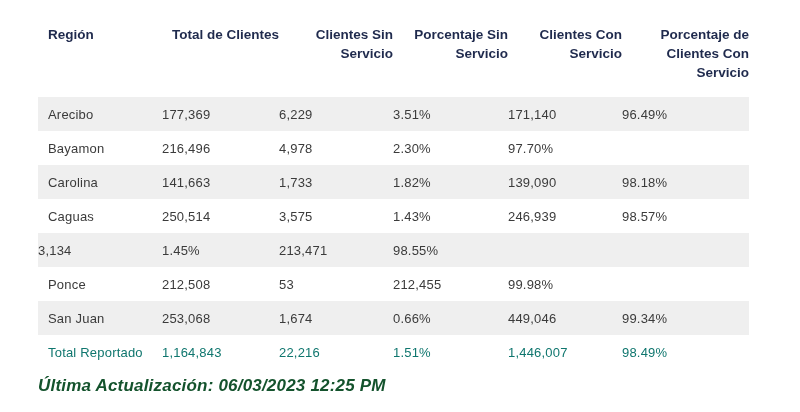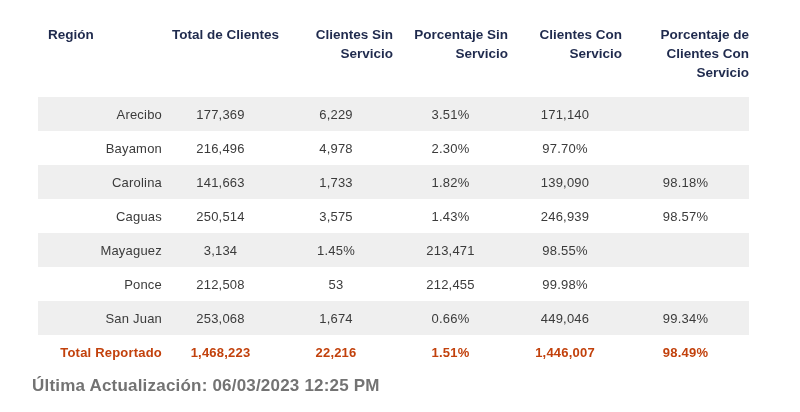--- a/index.html
+++ b/index.html
@@ -44,39 +44,40 @@
   }
   .body-row {
     height: 34px;
     font-size: 13px;
     color: #3B3B3B;
   }
   .body-row.odd {
     background: #EFEFEF;
   }
   .cell {
-    text-align: center;
+    text-align: left;
     letter-spacing: 0.2px;
   }
   .cell.region {
-    text-align: right;
+    text-align: left;
     padding-left: 10px;
   }
   .total-row {
-    font-weight: bold;
-    color: #c2410c;
+    font-weight: normal;
+    color: #0f766e;
   }
   .footer-note {
     position: absolute;
-    left: 32px;
+    left: 38px;
     top: 376px;
     font-size: 17px;
     font-weight: bold;
-    color: #737373;
+    color: #14532d;
     letter-spacing: 0.2px;
+    font-style: italic;
   }
 </style>
 </head>
 <body>
 
 <div class="page">
   <div class="table-wrap">
 
     <div class="grid-row header-row">
       <div class="header-cell first">Región</div>
@@ -91,20 +92,21 @@
 Clientes Con
 Servicio</div>
     </div>
 
     <div class="grid-row body-row odd">
       <div class="cell region">Arecibo</div>
       <div class="cell">177,369</div>
       <div class="cell">6,229</div>
       <div class="cell">3.51%</div>
       <div class="cell">171,140</div>
+      <div class="cell">96.49%</div>
     </div>
 
     <div class="grid-row body-row">
       <div class="cell region">Bayamon</div>
       <div class="cell">216,496</div>
       <div class="cell">4,978</div>
       <div class="cell">2.30%</div>
       <div class="cell">97.70%</div>
     </div>
 
@@ -120,21 +122,20 @@
     <div class="grid-row body-row">
       <div class="cell region">Caguas</div>
       <div class="cell">250,514</div>
       <div class="cell">3,575</div>
       <div class="cell">1.43%</div>
       <div class="cell">246,939</div>
       <div class="cell">98.57%</div>
     </div>
 
     <div class="grid-row body-row odd">
-      <div class="cell region">Mayaguez</div>
       <div class="cell">3,134</div>
       <div class="cell">1.45%</div>
       <div class="cell">213,471</div>
       <div class="cell">98.55%</div>
     </div>
 
     <div class="grid-row body-row">
       <div class="cell region">Ponce</div>
       <div class="cell">212,508</div>
       <div class="cell">53</div>
@@ -146,21 +147,21 @@
       <div class="cell region">San Juan</div>
       <div class="cell">253,068</div>
       <div class="cell">1,674</div>
       <div class="cell">0.66%</div>
       <div class="cell">449,046</div>
       <div class="cell">99.34%</div>
     </div>
 
     <div class="grid-row body-row total-row">
       <div class="cell region">Total Reportado</div>
-      <div class="cell">1,468,223</div>
+      <div class="cell">1,164,843</div>
       <div class="cell">22,216</div>
       <div class="cell">1.51%</div>
       <div class="cell">1,446,007</div>
       <div class="cell">98.49%</div>
     </div>
 
   </div>
 
   <div class="footer-note">Última Actualización: 06/03/2023 12:25 PM</div>
 </div>

